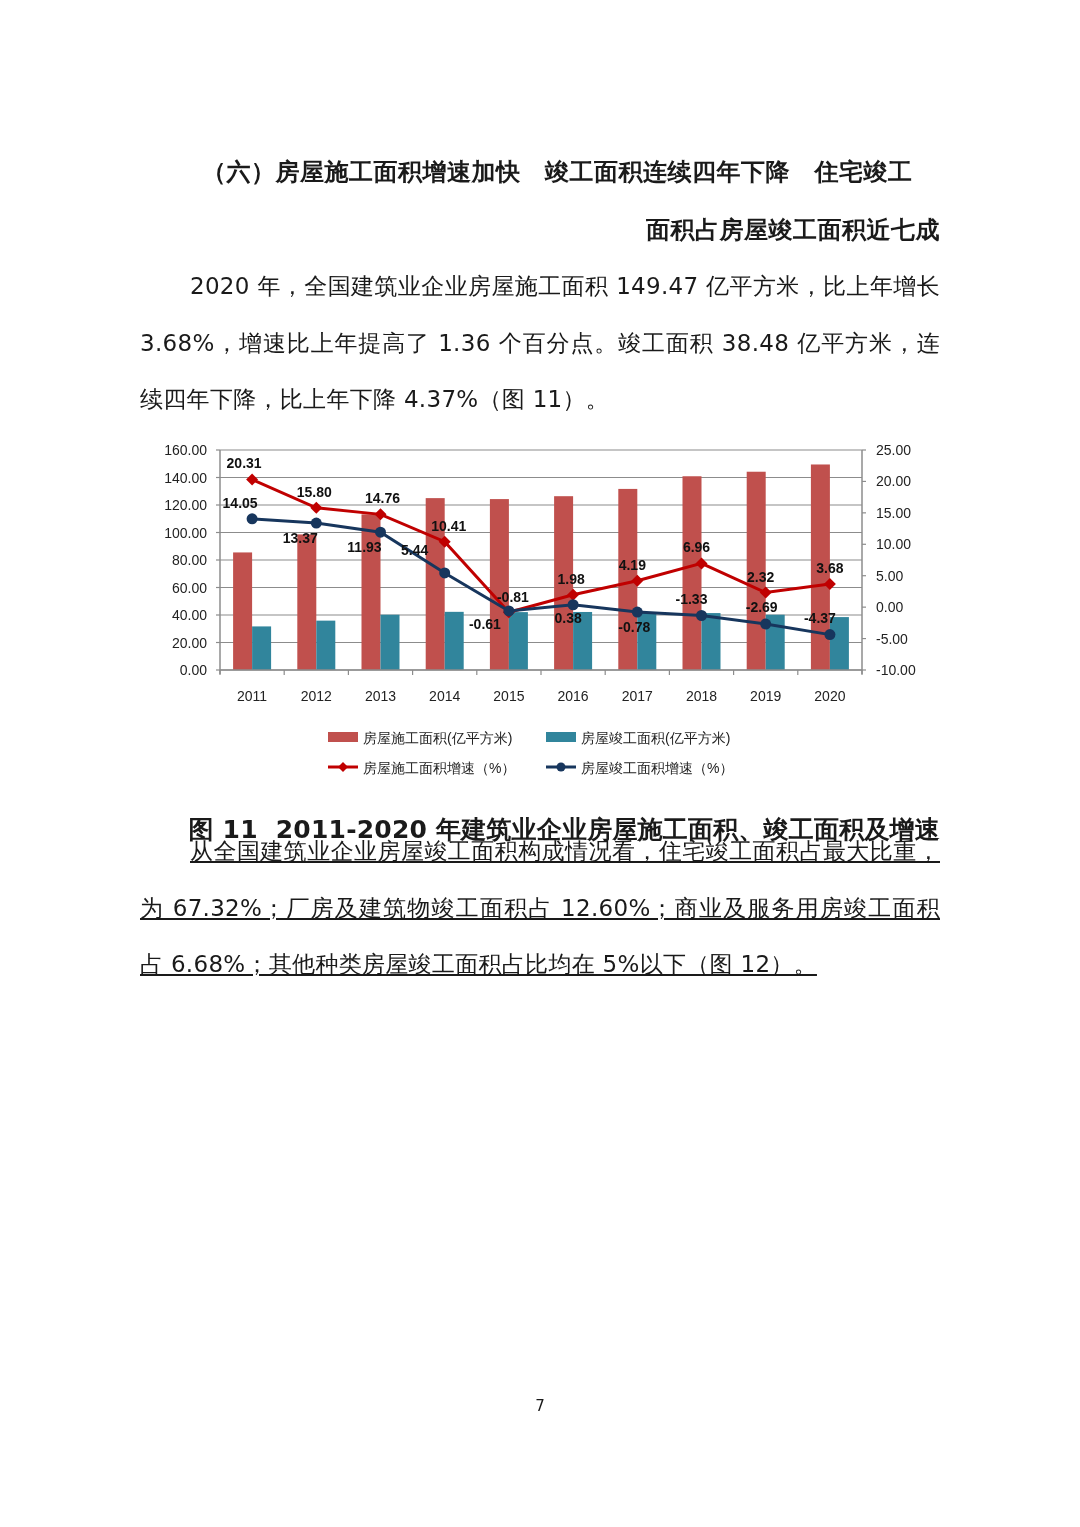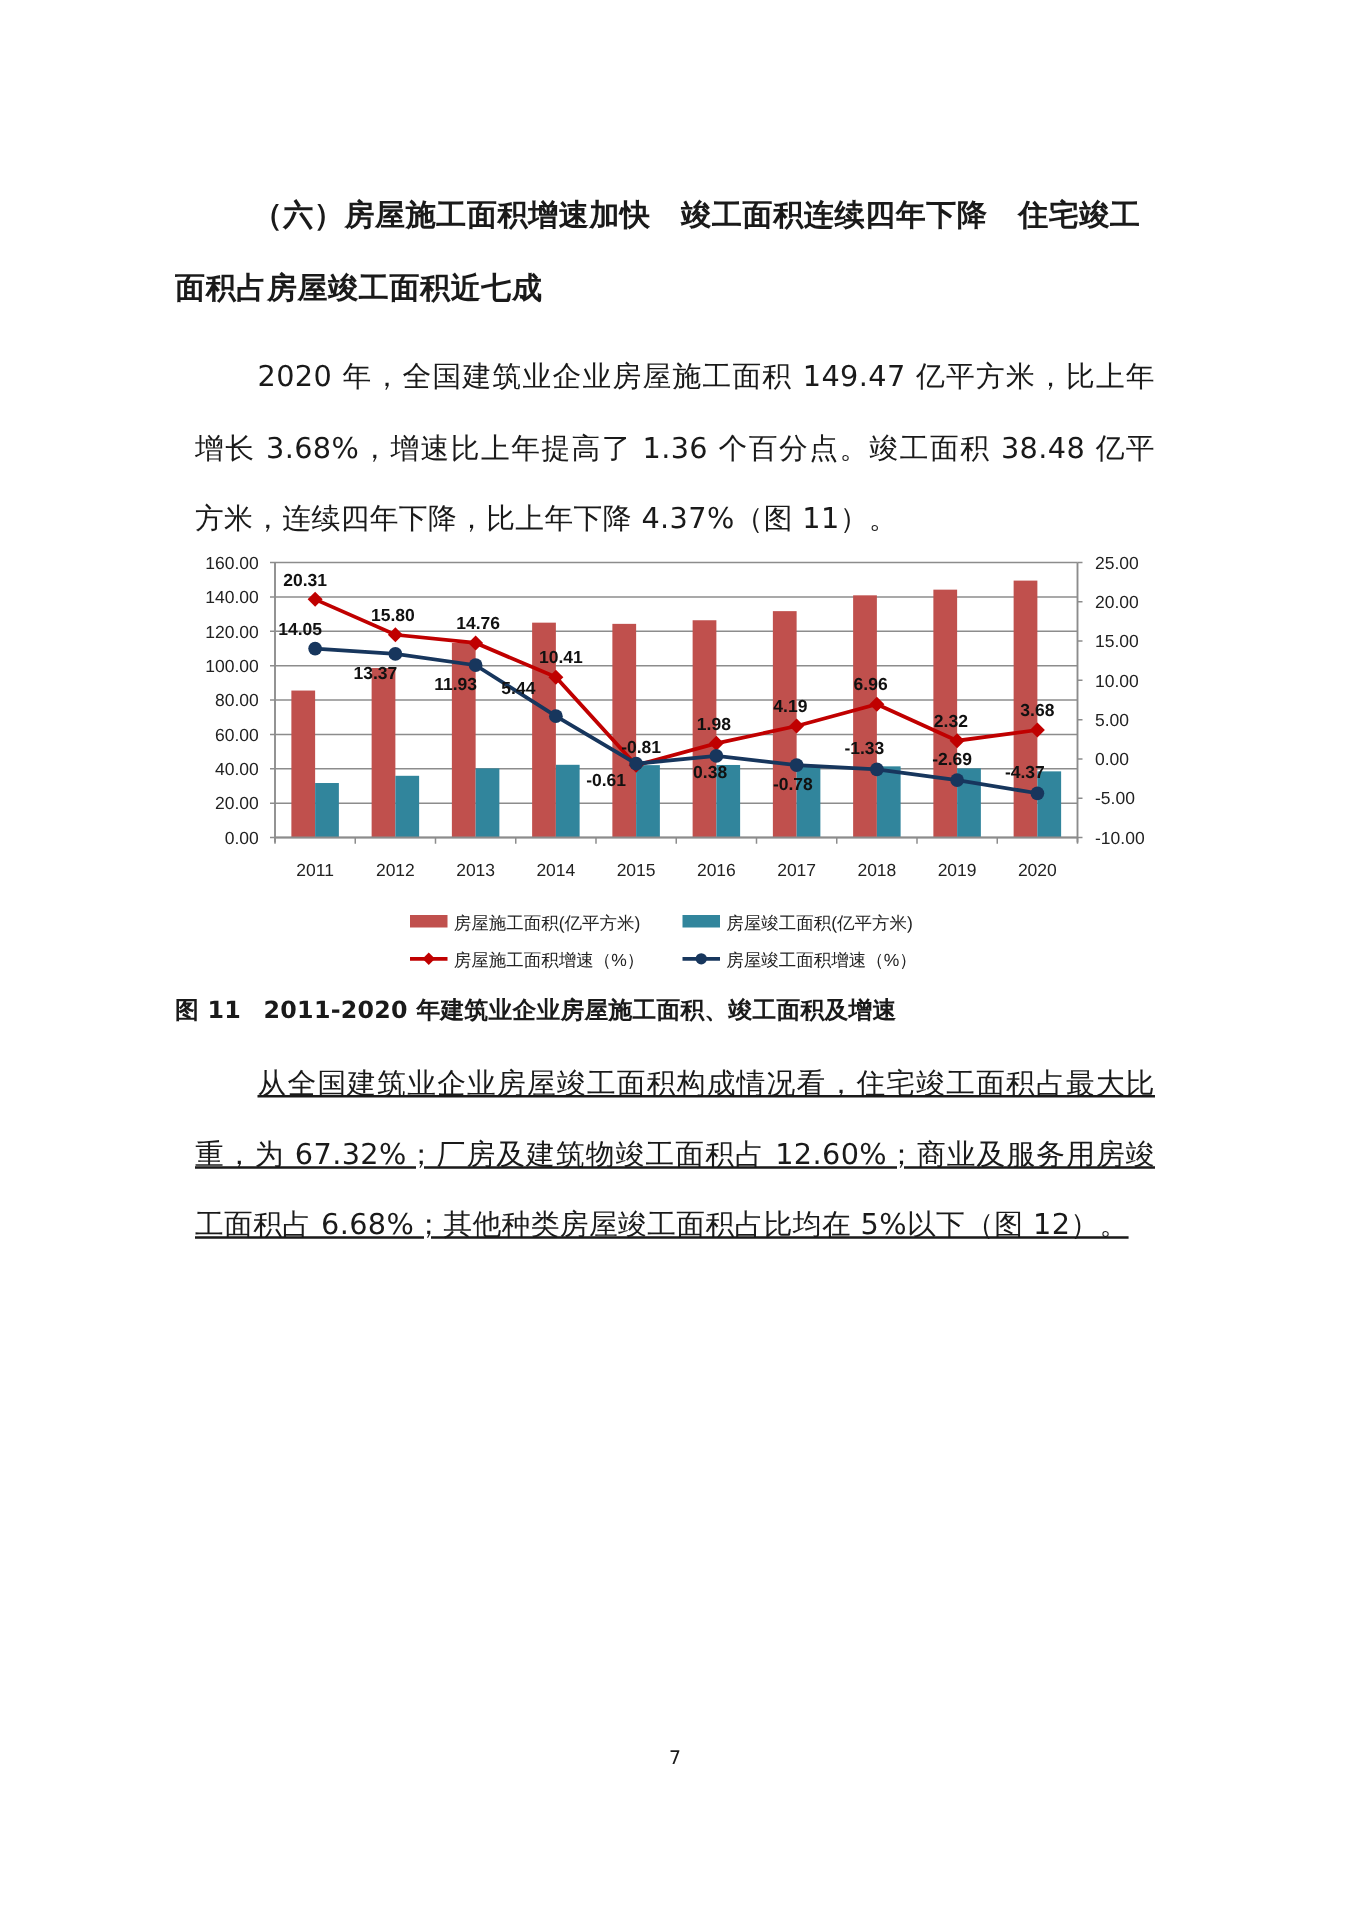--- a/index.html
+++ b/index.html
@@ -2,29 +2,29 @@
 <html><head>
 <meta charset="utf-8">
 <style>
   html, body { margin: 0; padding: 0; background: #ffffff; }
   body { width: 1080px; height: 1527px; position: relative; overflow: hidden;
          font-family: "DejaVu Sans", "Liberation Sans", sans-serif; color: #1a1a1a; }
   .page { position: absolute; left: 0; top: 0; width: 896px; height: 1527px; }
   .heading { position: absolute; left: 140px; width: 800px; font-size: 24px; font-weight: bold;
              letter-spacing: 0.5px; line-height: 30px; }
   .h1 { top: 157px; text-indent: 62px; }
-  .h2 { top: 215px; }
+  .h2 { top: 215px; text-align: right; }
   .para { position: absolute; left: 140px; width: 800px; font-size: 23px; line-height: 56.5px;
           letter-spacing: 0.3px; }
-  .para p { margin: 16px; }
+  .para p { margin: 0; }
   .p1 { top: 258px; text-indent: 50px; text-align: justify; }
   .p2 { top: 823px; text-indent: 50px; text-align: justify; text-decoration: underline; }
   .chart { position: absolute; left: 140px; top: 435px; width: 800px; height: 360px; }
-  .caption { position: absolute; left: 140px; width: 800px; top: 795px; text-align: left;
-             font-size: 19px; font-weight: bold; letter-spacing: 0.2px; }
+  .caption { position: absolute; left: 140px; width: 800px; top: 813px; text-align: right;
+             font-size: 25px; font-weight: bold; letter-spacing: 0.2px; }
   .caption .fig-no { margin-right: 18px; }
   .page-number { position: absolute; left: 0; width: 1080px; top: 1397px; text-align: center;
                  font-size: 15px; }
   svg text { font-family: "Liberation Sans", "DejaVu Sans", sans-serif; }
 </style>
 </head>
 <body>
 
 <div class="page">
 

